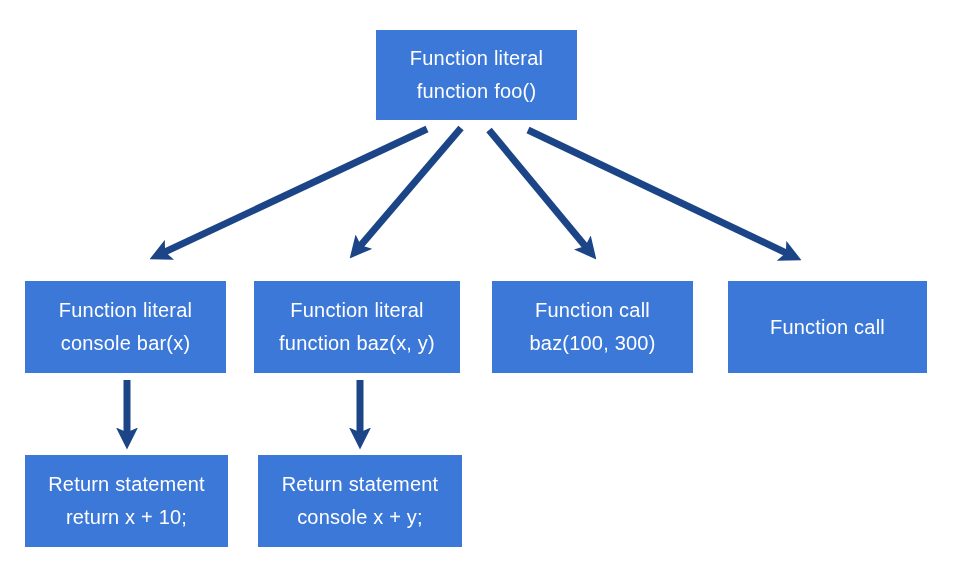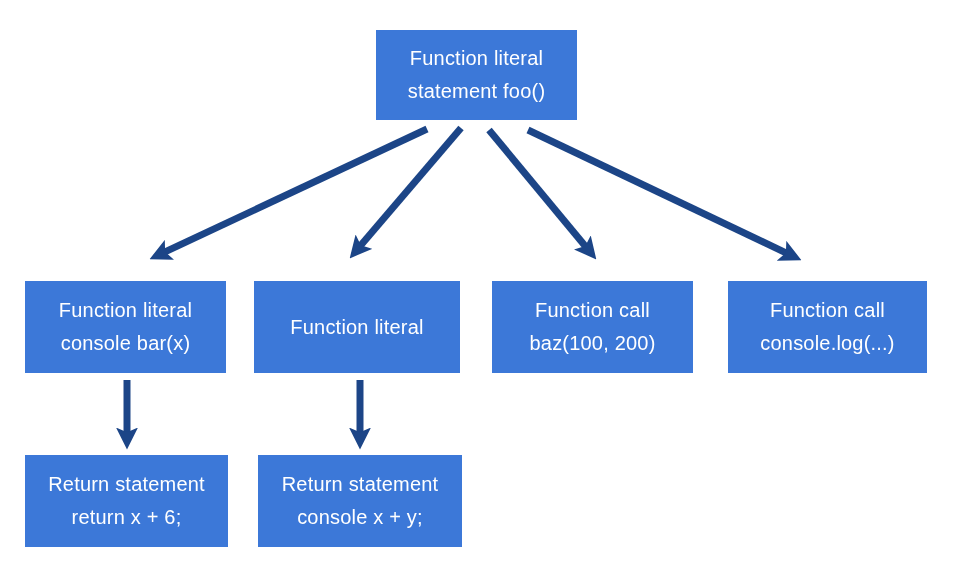--- a/index.html
+++ b/index.html
@@ -54,38 +54,38 @@
       <line x1="427" y1="129" x2="164.48420154270673" y2="252.20236028681632" stroke="#1c4587" stroke-width="7" marker-end="url(#ah)"></line>
       <line x1="461" y1="128" x2="360.38951858545397" y2="245.83209535036923" stroke="#1c4587" stroke-width="7" marker-end="url(#ah)"></line>
       <line x1="489" y1="130" x2="585.7852465014938" y2="246.68501681021218" stroke="#1c4587" stroke-width="7" marker-end="url(#ah)"></line>
       <line x1="528" y1="130" x2="786.5542316988171" y2="253.12106271372244" stroke="#1c4587" stroke-width="7" marker-end="url(#ah)"></line>
       <line x1="127" y1="380" x2="127" y2="433" stroke="#1c4587" stroke-width="7" marker-end="url(#ah)"></line>
       <line x1="360" y1="380" x2="360" y2="433" stroke="#1c4587" stroke-width="7" marker-end="url(#ah)"></line>
     </svg>
 
 <div class="node" style="left: 376px; top: 30px; width: 201px; height: 90px;">
       <div class="node-line">Function literal</div>
-      <div class="node-line">statement foo()</div>
+      <div class="node-line">function foo()</div>
     </div>
     <div class="node" style="left: 25px; top: 281px; width: 201px; height: 92px;">
       <div class="node-line">Function literal</div>
       <div class="node-line">console bar(x)</div>
     </div>
     <div class="node" style="left: 254px; top: 281px; width: 206px; height: 92px;">
       <div class="node-line">Function literal</div>
+      <div class="node-line">function baz(x, y)</div>
     </div>
     <div class="node" style="left: 492px; top: 281px; width: 201px; height: 92px;">
       <div class="node-line">Function call</div>
-      <div class="node-line">baz(100, 200)</div>
+      <div class="node-line">baz(100, 300)</div>
     </div>
     <div class="node" style="left: 728px; top: 281px; width: 199px; height: 92px;">
       <div class="node-line">Function call</div>
-      <div class="node-line">console.log(...)</div>
     </div>
     <div class="node" style="left: 25px; top: 455px; width: 203px; height: 92px;">
       <div class="node-line">Return statement</div>
-      <div class="node-line">return x + 6;</div>
+      <div class="node-line">return x + 10;</div>
     </div>
     <div class="node" style="left: 258px; top: 455px; width: 204px; height: 92px;">
       <div class="node-line">Return statement</div>
       <div class="node-line">console x + y;</div>
     </div>
   </div>
 
 </body></html>

